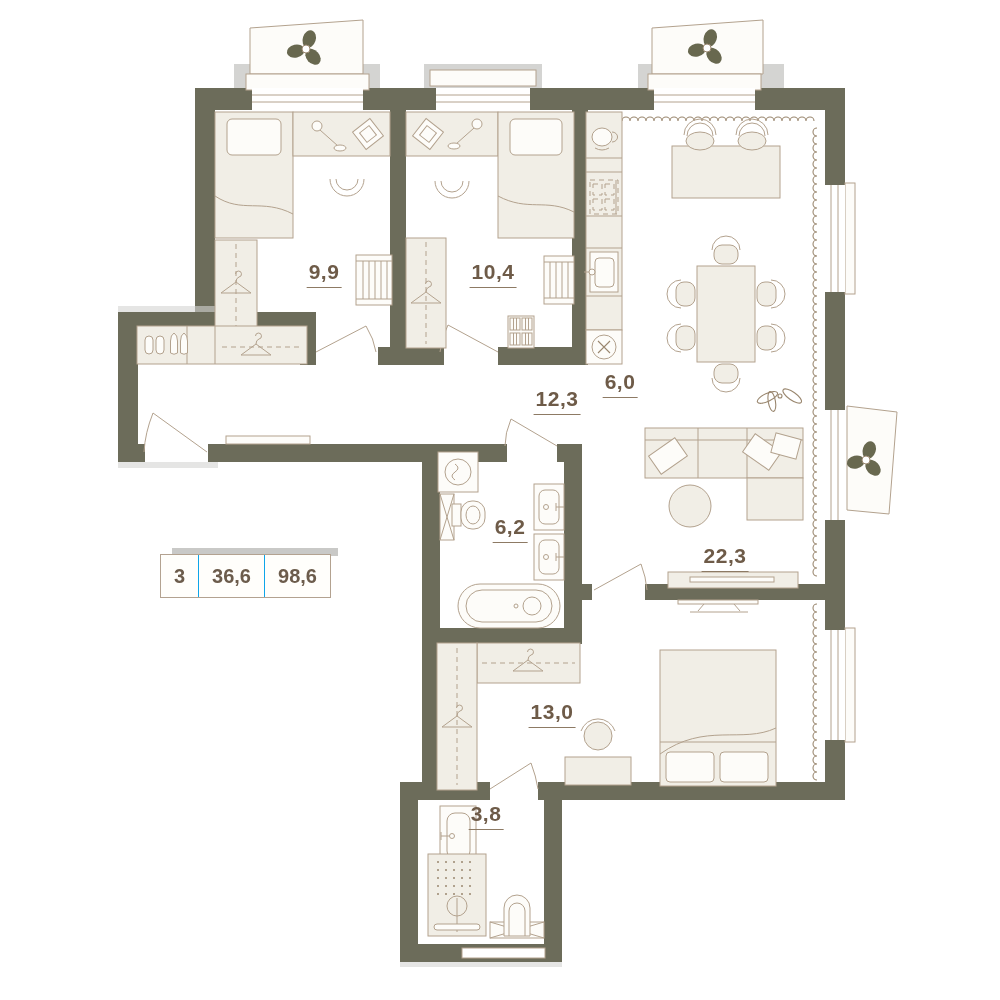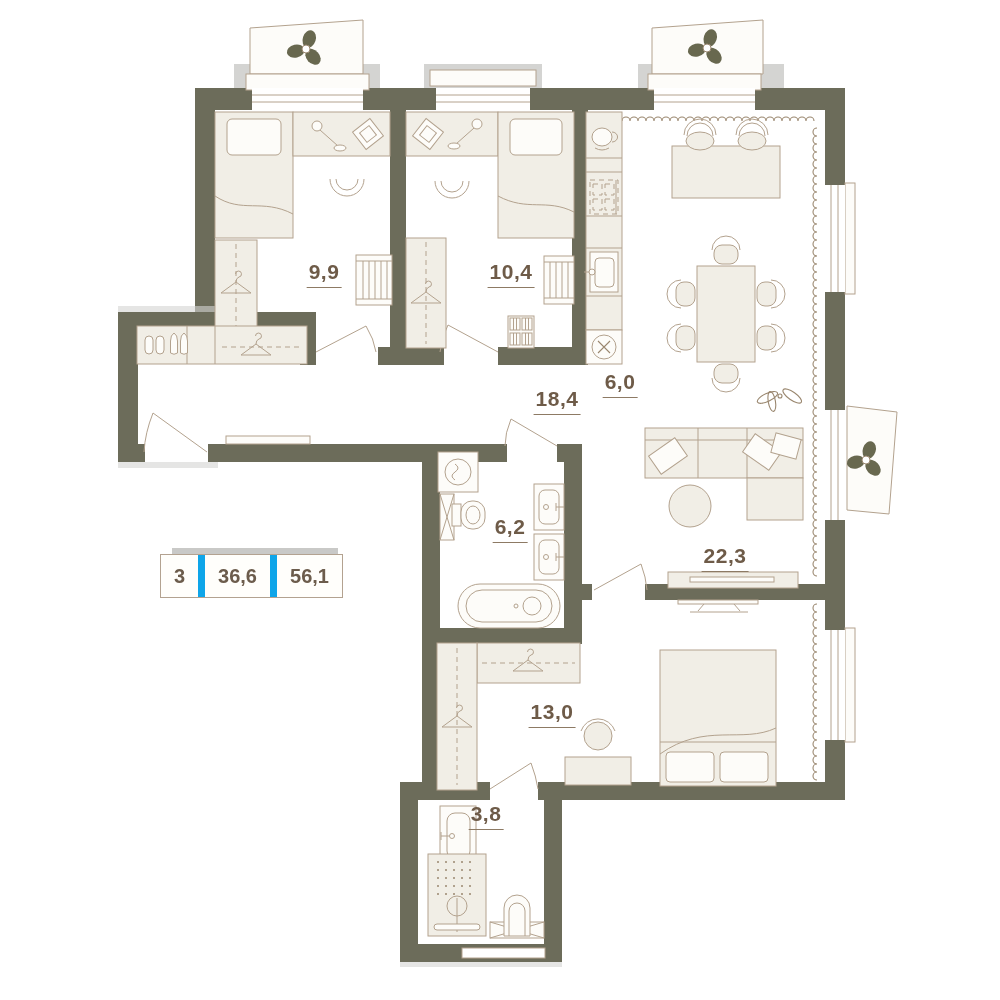--- a/index.html
+++ b/index.html
@@ -17,21 +17,21 @@
   .dot{fill:#9a876f}
   
   .room-label{position:absolute;transform:translateX(-50%);color:#6e5b48;
       font-size:21px;font-weight:600;letter-spacing:.5px;text-align:center;}
   .room-label span{display:inline-block;padding:0 2px 3px 2px;border-bottom:1.4px solid #8d7a64;}
   
   .legend{position:absolute;left:160px;top:554px;}
   .legend-shadow{position:absolute;left:12px;top:-6px;width:166px;height:8px;background:#c9c9c7;}
   .legend-row{position:relative;display:flex;background:#fffefb;border:1px solid #b3a290;height:42px;}
   .legend-cell{display:flex;align-items:center;justify-content:center;color:#6c5c4c;
-      font-size:20px;font-weight:600;border-left:7px solid #0ea5e9;}
+      font-size:20px;font-weight:600;border-left:1px solid #0ea5e9;}
   .legend-cell:first-child{border-left:none;}
   .lc1{width:37px}.lc2{width:65px}.lc3{width:65px}
 </style>
 </head>
 <body>
 
 <div class="stage">
 
 <svg width="1000" height="1000" viewBox="0 0 1000 1000">
   <defs>
@@ -432,29 +432,29 @@
     <g>
       <rect class="wf" x="490" y="922" width="54" height="16"></rect>
       <path class="l" d="M490 922 L544 938 M544 922 L490 938"></path>
       <path class="wf" d="M504 936 V908 A13 13 0 0 1 530 908 V936 Z"></path>
       <path class="l" d="M509 936 V911 A8 8 0 0 1 525 911 V936"></path>
     </g>
   </g>
 </svg>
 
   <div class="room-label" style="left:324px;top:260px"><span>9,9</span></div>
-  <div class="room-label" style="left:511px;top:260px"><span>10,4</span></div>
+  <div class="room-label" style="left:493px;top:260px"><span>10,4</span></div>
   <div class="room-label" style="left:620px;top:370px"><span>6,0</span></div>
-  <div class="room-label" style="left:557px;top:387px"><span>18,4</span></div>
+  <div class="room-label" style="left:557px;top:387px"><span>12,3</span></div>
   <div class="room-label" style="left:510px;top:515px"><span>6,2</span></div>
   <div class="room-label" style="left:725px;top:544px"><span>22,3</span></div>
   <div class="room-label" style="left:552px;top:700px"><span>13,0</span></div>
   <div class="room-label" style="left:486px;top:802px"><span>3,8</span></div>
 
   <div class="legend">
     <div class="legend-shadow"></div>
     <div class="legend-row">
       <div class="legend-cell lc1">3</div>
       <div class="legend-cell lc2">36,6</div>
-      <div class="legend-cell lc3">56,1</div>
+      <div class="legend-cell lc3">98,6</div>
     </div>
   </div>
 </div>
 
 </body></html>

